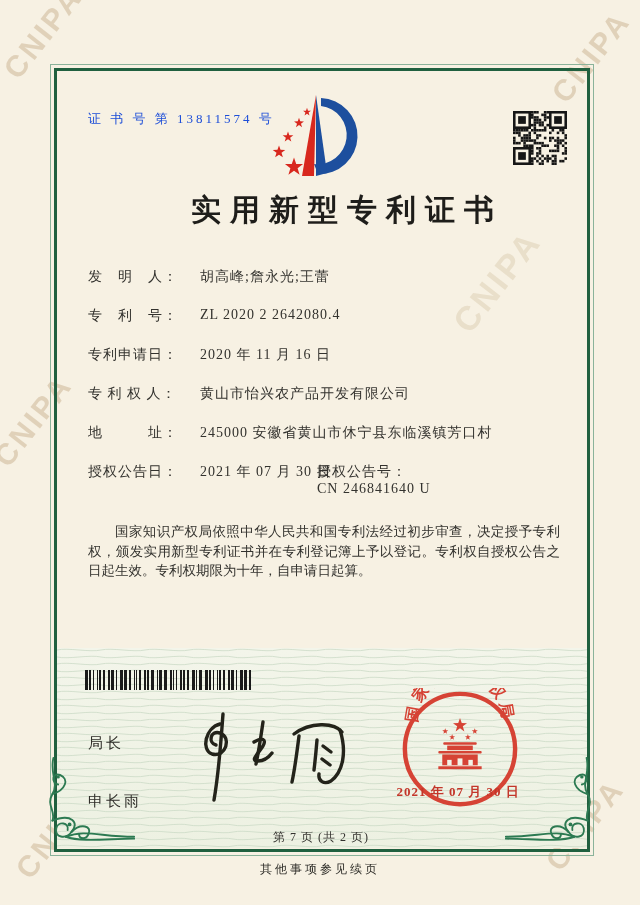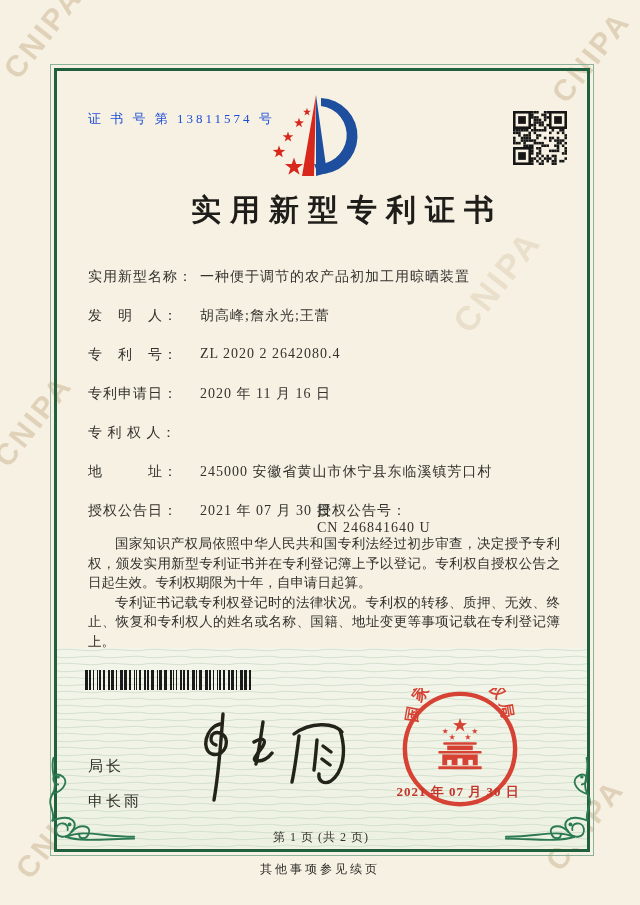--- a/index.html
+++ b/index.html
@@ -39,25 +39,25 @@
     left:50px;top:190px;width:594px;text-align:center;z-index:3;
     font-size:30px;font-weight:bold;letter-spacing:9px;color:#1e1d1a;
   }
   
   .fields{left:88px;top:268px;width:478px;z-index:3;font-size:14px;letter-spacing:1px;}
   .frow{display:flex;height:39px;align-items:flex-start;position:relative;}
   .flabel{flex:0 0 auto;min-width:112px;white-space:pre;}
   .fvalue{white-space:nowrap;}
   .grant-right{position:absolute;left:229px;top:0;display:flex;flex-direction:column;}
   
-  .paras{left:88px;top:534px;width:472px;z-index:3;font-size:13.5px;line-height:19.5px;text-align:justify;}
+  .paras{left:88px;top:522px;width:472px;z-index:3;font-size:13.5px;line-height:19.5px;text-align:justify;}
   .paras p{margin:0;text-indent:2em;}
   
   .barcode{left:85px;top:670px;width:170px;height:20px;z-index:3;}
-  .director{left:88px;top:734px;z-index:3;font-size:15px;letter-spacing:3px;font-family:Liberation Serif, serif;color:#2e2d28;margin-top:23px;}
+  .director{left:88px;top:734px;z-index:3;font-size:15px;letter-spacing:3px;font-family:Liberation Serif, serif;color:#2e2d28;}
   .director-name{left:88px;top:762px;z-index:3;font-size:15px;letter-spacing:3px;font-family:"Liberation Sans","DejaVu Sans",sans-serif;color:#2e2d28;margin-top:30px;}
   .sig{left:192px;top:710px;width:160px;height:95px;z-index:4;}
   .seal{left:396px;top:688px;width:128px;height:128px;z-index:4;opacity:.95;}
   .seal-date{left:390px;top:783px;width:136px;text-align:center;z-index:5;
     font-size:13px;letter-spacing:1px;color:#c3362a;font-weight:bold;white-space:nowrap;}
   .page-info{left:50px;top:829px;width:542px;text-align:center;z-index:3;font-size:12px;letter-spacing:1px;}
   .footer-note{left:0;top:861px;width:640px;text-align:center;z-index:3;font-size:12px;letter-spacing:3px;color:#2e2d28;}
 </style>
 </head>
 <body>
@@ -300,55 +300,51 @@
     <rect x="41.142857142857146" y="5.142857142857143" width="7.714285714285715" height="7.714285714285715" fill="#161616"></rect>
     <rect x="0" y="36" width="18" height="18" fill="#161616"></rect>
     <rect x="2.5714285714285716" y="38.57142857142858" width="12.857142857142858" height="12.857142857142858" fill="#f7f1e3"></rect>
     <rect x="5.142857142857143" y="41.142857142857146" width="7.714285714285715" height="7.714285714285715" fill="#161616"></rect>
   </svg>
 
 <div class="abs title">实用新型专利证书</div>
 
 <div class="abs fields">
   <div class="frow">
-    <span class="flabel">实用新型名称：</span>
-    <span class="fvalue">一种便于调节的农产品初加工用晾晒装置</span>
-  </div>
-  <div class="frow">
     <span class="flabel">发　明　人：</span>
     <span class="fvalue">胡高峰;詹永光;王蕾</span>
   </div>
   <div class="frow">
     <span class="flabel">专　利　号：</span>
     <span class="fvalue">ZL 2020 2 2642080.4</span>
   </div>
   <div class="frow">
     <span class="flabel">专利申请日：</span>
     <span class="fvalue">2020 年 11 月 16 日</span>
   </div>
   <div class="frow">
     <span class="flabel">专 利 权 人：</span>
+    <span class="fvalue">黄山市怡兴农产品开发有限公司</span>
   </div>
   <div class="frow">
     <span class="flabel">地　　　址：</span>
     <span class="fvalue">245000 安徽省黄山市休宁县东临溪镇芳口村</span>
   </div>
   <div class="frow">
     <span class="flabel">授权公告日：</span>
     <span class="fvalue">2021 年 07 月 30 日</span>
     <span class="grant-right">
       <span class="flabel">授权公告号：</span>
       <span class="fvalue">CN 246841640 U</span>
     </span>
   </div>
 </div>
 
 <div class="abs paras">
   <p>国家知识产权局依照中华人民共和国专利法经过初步审查，决定授予专利权，颁发实用新型专利证书并在专利登记簿上予以登记。专利权自授权公告之日起生效。专利权期限为十年，自申请日起算。</p>
-  <p>专利证书记载专利权登记时的法律状况。专利权的转移、质押、无效、终止、恢复和专利权人的姓名或名称、国籍、地址变更等事项记载在专利登记簿上。</p>
 </div>
 
 <svg class="abs barcode" id="barcode" viewBox="0 0 170 20" preserveAspectRatio="none">
     <rect x="0" y="0" width="3" height="20" fill="#1a1a1a"></rect>
     <rect x="4" y="0" width="2" height="20" fill="#1a1a1a"></rect>
     <rect x="8" y="0" width="1" height="20" fill="#1a1a1a"></rect>
     <rect x="12" y="0" width="1" height="20" fill="#1a1a1a"></rect>
     <rect x="14" y="0" width="2" height="20" fill="#1a1a1a"></rect>
     <rect x="18" y="0" width="2" height="20" fill="#1a1a1a"></rect>
     <rect x="23" y="0" width="2" height="20" fill="#1a1a1a"></rect>
@@ -427,14 +423,14 @@
     <rect x="43" y="64" width="44" height="2.6" rx="1"></rect>
     <rect x="47" y="67.5" width="36" height="11"></rect>
     <rect x="52" y="73" width="4.5" height="5.5" fill="#f3f5ea"></rect>
     <rect x="62.5" y="71.5" width="5" height="7" fill="#f3f5ea"></rect>
     <rect x="73.5" y="73" width="4.5" height="5.5" fill="#f3f5ea"></rect>
     <rect x="43" y="79.5" width="44" height="3"></rect>
   </g>
 </svg>
 <div class="abs seal-date">2021 年 07 月 30 日</div>
 
-<div class="abs page-info">第 1 页 (共 2 页)</div>
+<div class="abs page-info">第 7 页 (共 2 页)</div>
 <div class="abs footer-note">其他事项参见续页</div>
 
 </body></html>

